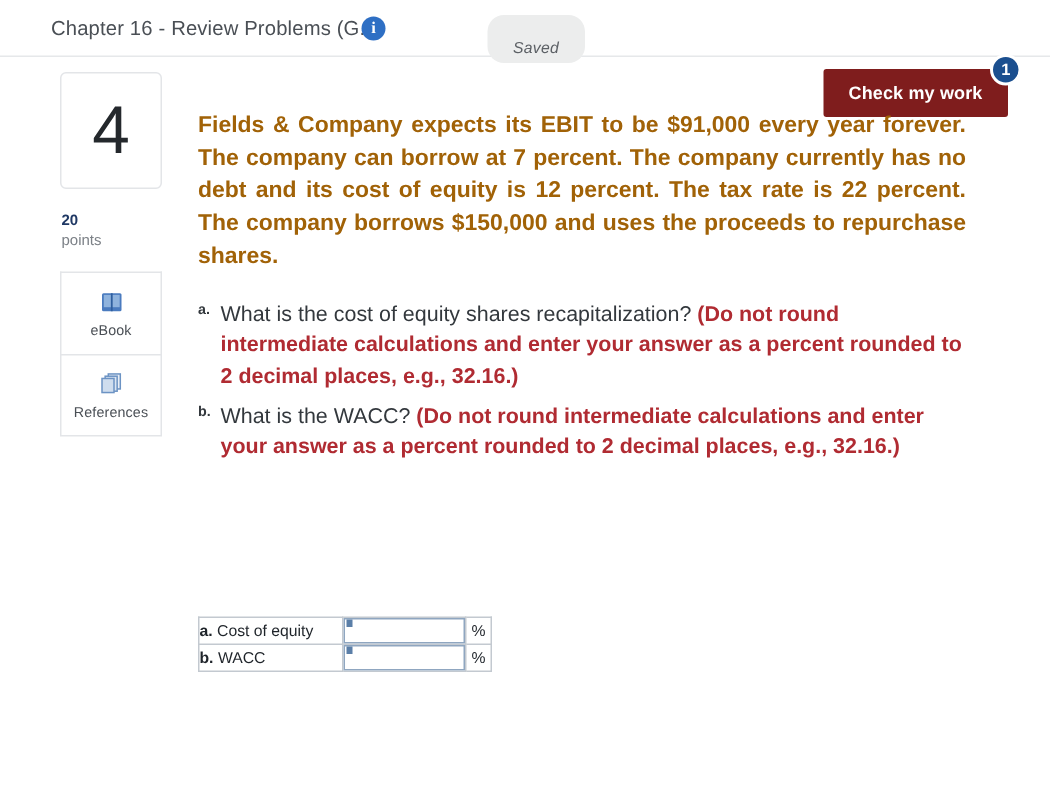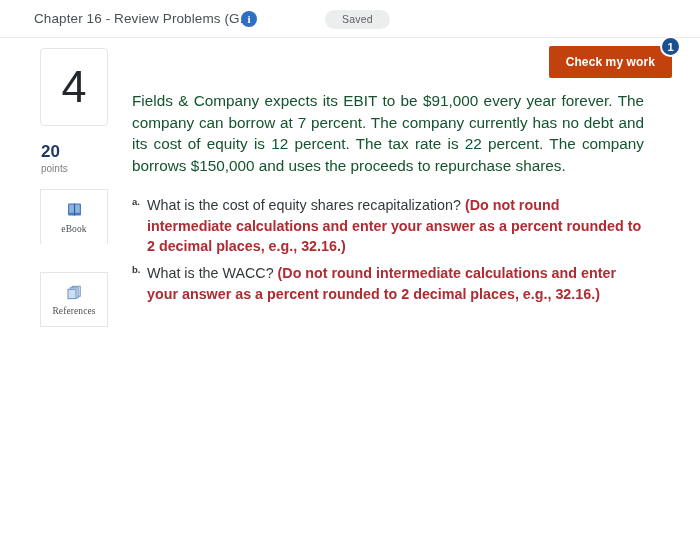--- a/index.html
+++ b/index.html
@@ -29,37 +29,37 @@
     position: absolute; left: 241px; top: 11px;
     width: 16px; height: 16px; border-radius: 50%;
     background: #2e6fc4;
     display: flex; align-items: center; justify-content: center;
     color: #fff; font-size: 11px; font-weight: bold;
     font-family: "Liberation Serif", serif;
     line-height: 1;
   }
   .saved-pill {
     position: absolute; left: 325px; top: 10px;
-    padding: 3px 17px 4px 17px;
+    padding: 16px 17px 4px 17px;
     background: #eceded; border-radius: 11px;
-    font-size: 10.5px; color: #5d6166; letter-spacing: .2px;
+    font-size: 10.5px; color: #5d6166; letter-spacing: .2px; font-style: italic;
   }
   .tb-links {
     position: absolute; right: 26px; top: 11px;
     display: flex; align-items: center; gap: 0;
     font-size: 12.5px; font-weight: bold;
   }
   .tb-links .lnk { color: #2b3442; padding: 0 13px; white-space: nowrap; cursor: pointer; }
   .tb-links .lnk.submit { color: #1e6fc0; padding-right: 0; }
   .tb-links .sep { width: 1px; height: 15px; background: #dcdfe2; }
 
   
   .cmw-wrap { position: absolute; right: 28px; top: 46px; }
   .cmw-btn {
-    background: #c2410c; color: #fff;
+    background: #7f1d1d; color: #fff;
     font-size: 12px; font-weight: bold;
     padding: 9px 17px 9px 17px;
     border: none; border-radius: 2px;
     cursor: pointer; letter-spacing: .1px;
   }
   .cmw-badge {
     position: absolute; right: -9px; top: -10px;
     width: 21px; height: 21px; border-radius: 50%;
     background: #1b4f8f; color: #fff;
     font-size: 11px; font-weight: bold;
@@ -70,49 +70,49 @@
   
   .rail { position: absolute; left: 40px; top: 48px; width: 68px; }
   .qnum-box {
     width: 68px; height: 78px;
     background: #fff; border: 1px solid #e3e5e8; border-radius: 4px;
     display: flex; align-items: center; justify-content: center;
     font-size: 45px; color: #24282c; font-weight: 300;
     font-family: "Liberation Sans", sans-serif;
   }
   .pts { margin-top: 16px; padding-left: 1px; }
-  .pts-num { font-size: 17px; color: #1f3864; font-weight: bold; line-height: 1.15; }
+  .pts-num { font-size: 10px; color: #1f3864; font-weight: bold; line-height: 1.15; }
   .pts-lbl { font-size: 10px; color: #7c8187; line-height: 1.3; }
 
-  .tool-stack { margin-top: 14px; font-family: Liberation Serif, serif; }
+  .tool-stack { margin-top: 14px; }
   .tool-btn {
     width: 68px; height: 55px;
     background: #fff; border: 1px solid #e3e5e8;
     border-bottom: none;
     display: flex; flex-direction: column;
     align-items: center; justify-content: center;
     cursor: pointer; gap: 4px;
   }
-  .tool-btn:last-child { border-bottom: 1px solid #e3e5e8; margin-top: 28px; }
+  .tool-btn:last-child { border-bottom: 1px solid #e3e5e8; }
   .tool-lbl { font-size: 9.5px; color: #4a4f55; letter-spacing: .1px; }
   .tool-ico { height: 20px; display: flex; align-items: center; }
 
   
   .content { position: absolute; left: 132px; top: 46px; width: 512px; }
 
   .prob-title {
     font-size: 13.5px; font-weight: bold; color: #1f242a;
     margin: 57px 0 0 0; letter-spacing: .15px;
   }
 
   .stem {
-    margin-top: 44px;
-    font-size: 15.3px; line-height: 1.42; color: #14532d;
+    margin-top: 27px;
+    font-size: 15.3px; line-height: 1.42; color: #a16207;
     text-align: justify; text-justify: inter-word;
-    font-weight: 400;
+    font-weight: 700;
   }
 
   .qlist { margin-top: 18px; }
   .qrow { position: relative; padding-left: 15px; margin-bottom: 6px; }
   .qlab {
     position: absolute; left: 0; top: 1px;
     font-size: 9.5px; font-weight: bold; color: #33383d;
   }
   .qtext {
     font-size: 14.3px; line-height: 1.45; color: #33383d; font-weight: 300;
@@ -223,14 +223,44 @@
       </div>
 
       <div class="qrow">
         <span class="qlab">b.</span>
         <span class="qtext">What is the WACC? </span><span class="qtext qhint">(Do not round intermediate calculations and enter your answer as a percent rounded to 2 decimal places, e.g., 32.16.)</span>
       </div>
 
     </div>
   </div>
 
+  <table class="ans-table">
+    <tbody>
+      <tr>
+        <td class="td-label">
+          <b>a.</b>
+          <span>Cost of equity</span>
+        </td>
+        <td class="td-input">
+          <div class="input-holder">
+            <input class="cell-input" type="text" value="" style="">
+            <span class="input-caret"></span>
+          </div>
+        </td>
+        <td class="td-pct">%</td>
+      </tr>
+      <tr>
+        <td class="td-label">
+          <b>b.</b>
+          <span>WACC</span>
+        </td>
+        <td class="td-input">
+          <div class="input-holder">
+            <input class="cell-input" type="text" value="" style="">
+            <span class="input-caret"></span>
+          </div>
+        </td>
+        <td class="td-pct">%</td>
+      </tr>
+    </tbody>
+  </table>
 
 </div>
 
 </body></html>

